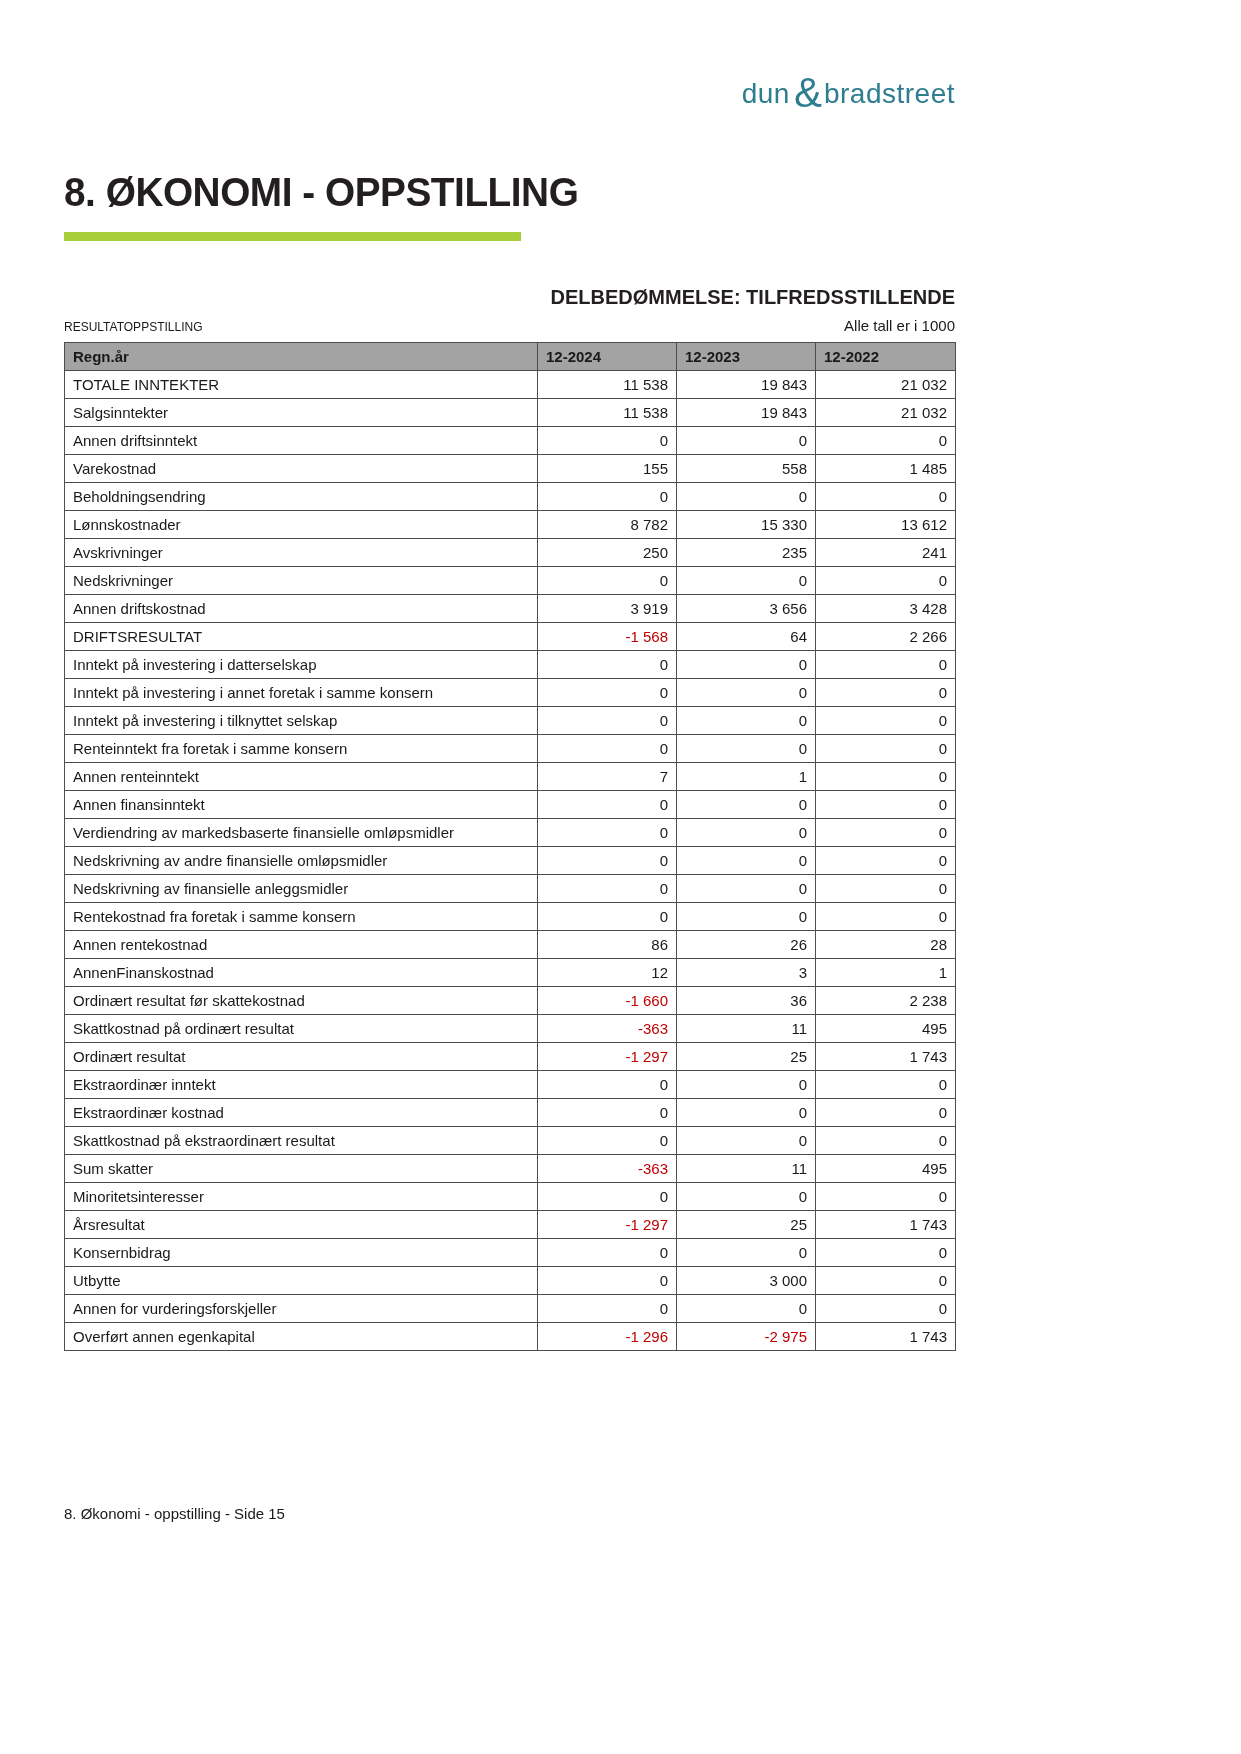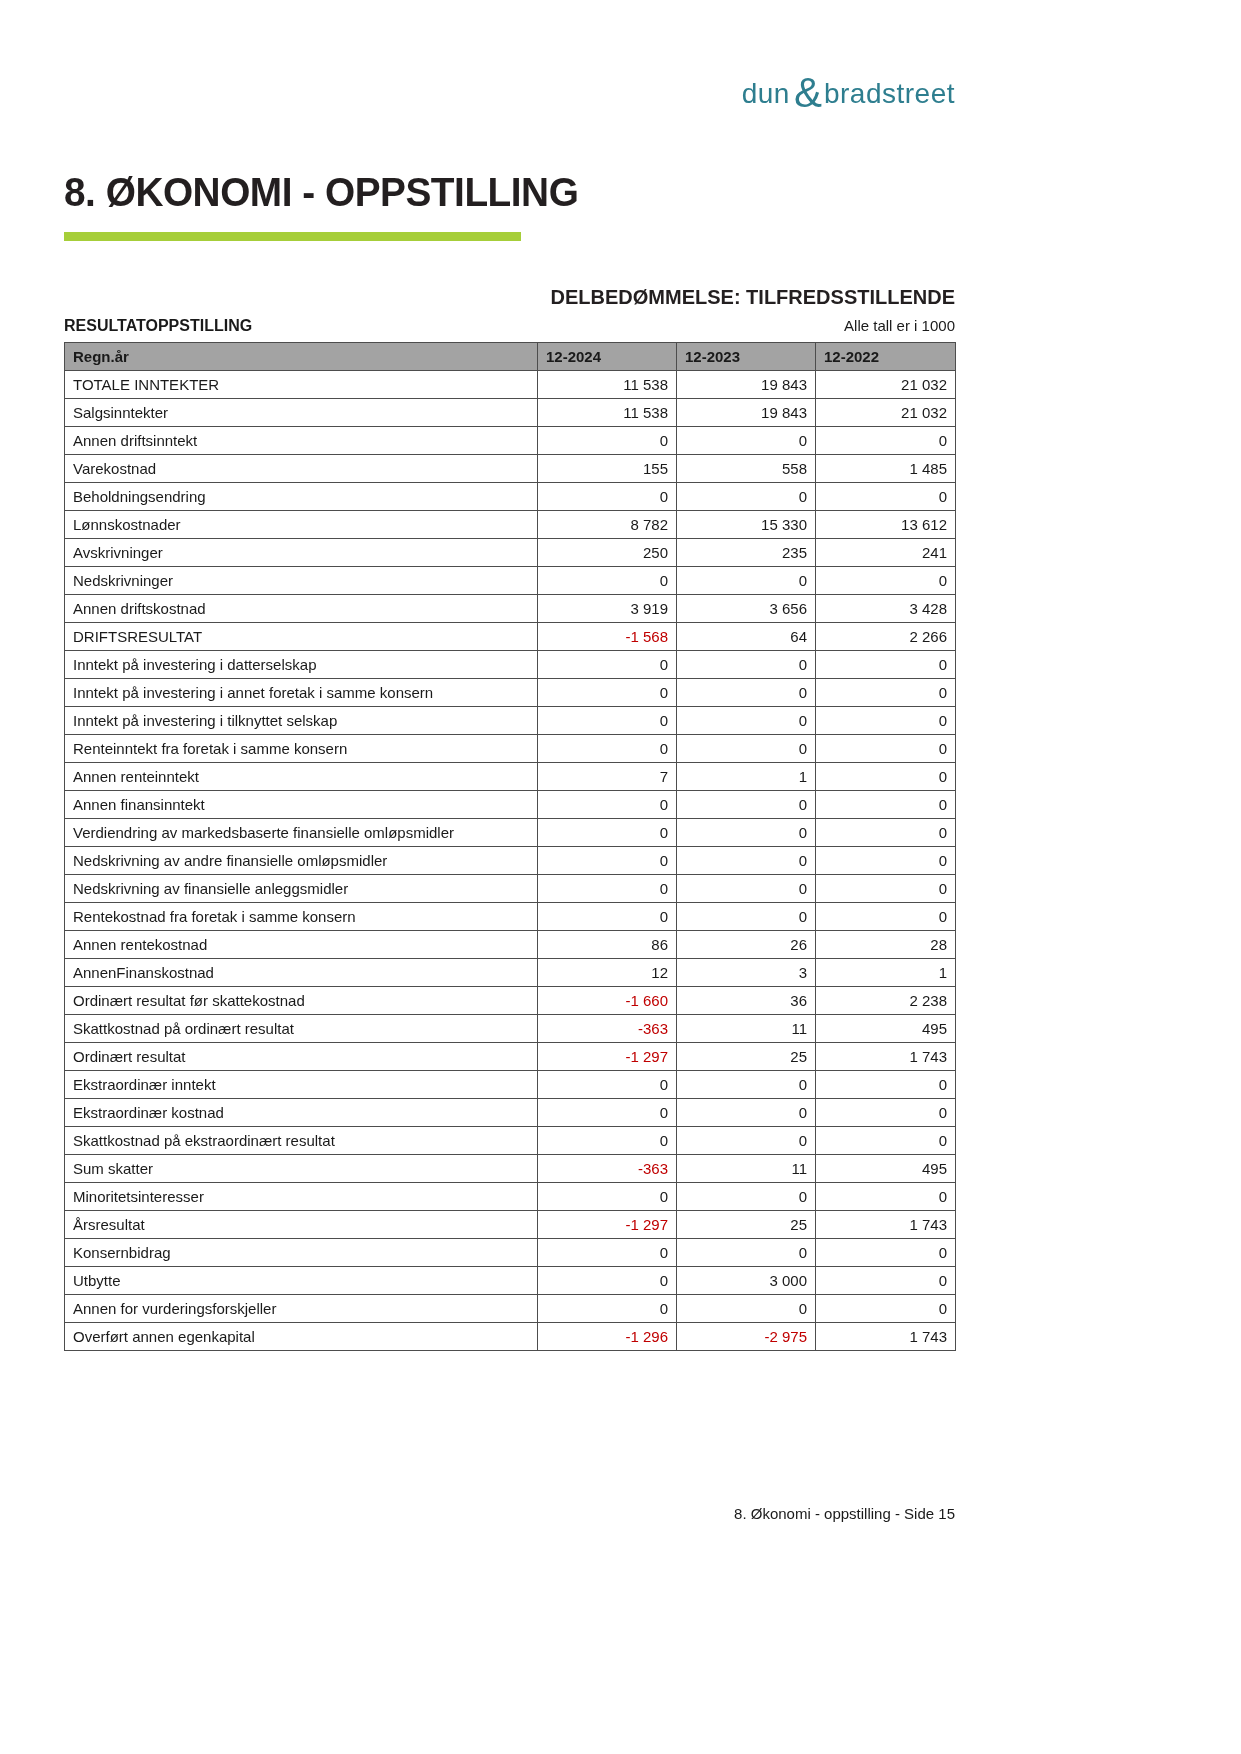--- a/index.html
+++ b/index.html
@@ -67,21 +67,21 @@
   }
   .section-row {
     position: absolute;
     left: 64px;
     top: 317px;
     width: 891px;
     display: flex;
     justify-content: space-between;
     align-items: baseline;
   }
-  .section-label { font-size: 16px; font-weight: bold; }
+  .section-label { font-size: 12px; font-weight: normal; }
   .units-note { font-size: 15px; font-weight: 400; }
 
   
   .fin-table-wrap {
     position: absolute;
     left: 64px;
     top: 342px;
     width: 891px;
   }
   table.fin {
@@ -112,21 +112,20 @@
   table.fin td.num { text-align: right; }
   table.fin .bold { font-weight: normal; }
   table.fin .neg { color: #c00000; }
 
   
   .page-footer {
     position: absolute;
     left: 64px;
     top: 1505px;
     width: 891px;
-    text-align: right;
     font-size: 15px;
     color: #1a1a1a;
   }
 </style>
 </head>
 <body>
 
 <div class="logo">
   <span class="word">dun</span>
   <span class="amp">&amp;</span>

